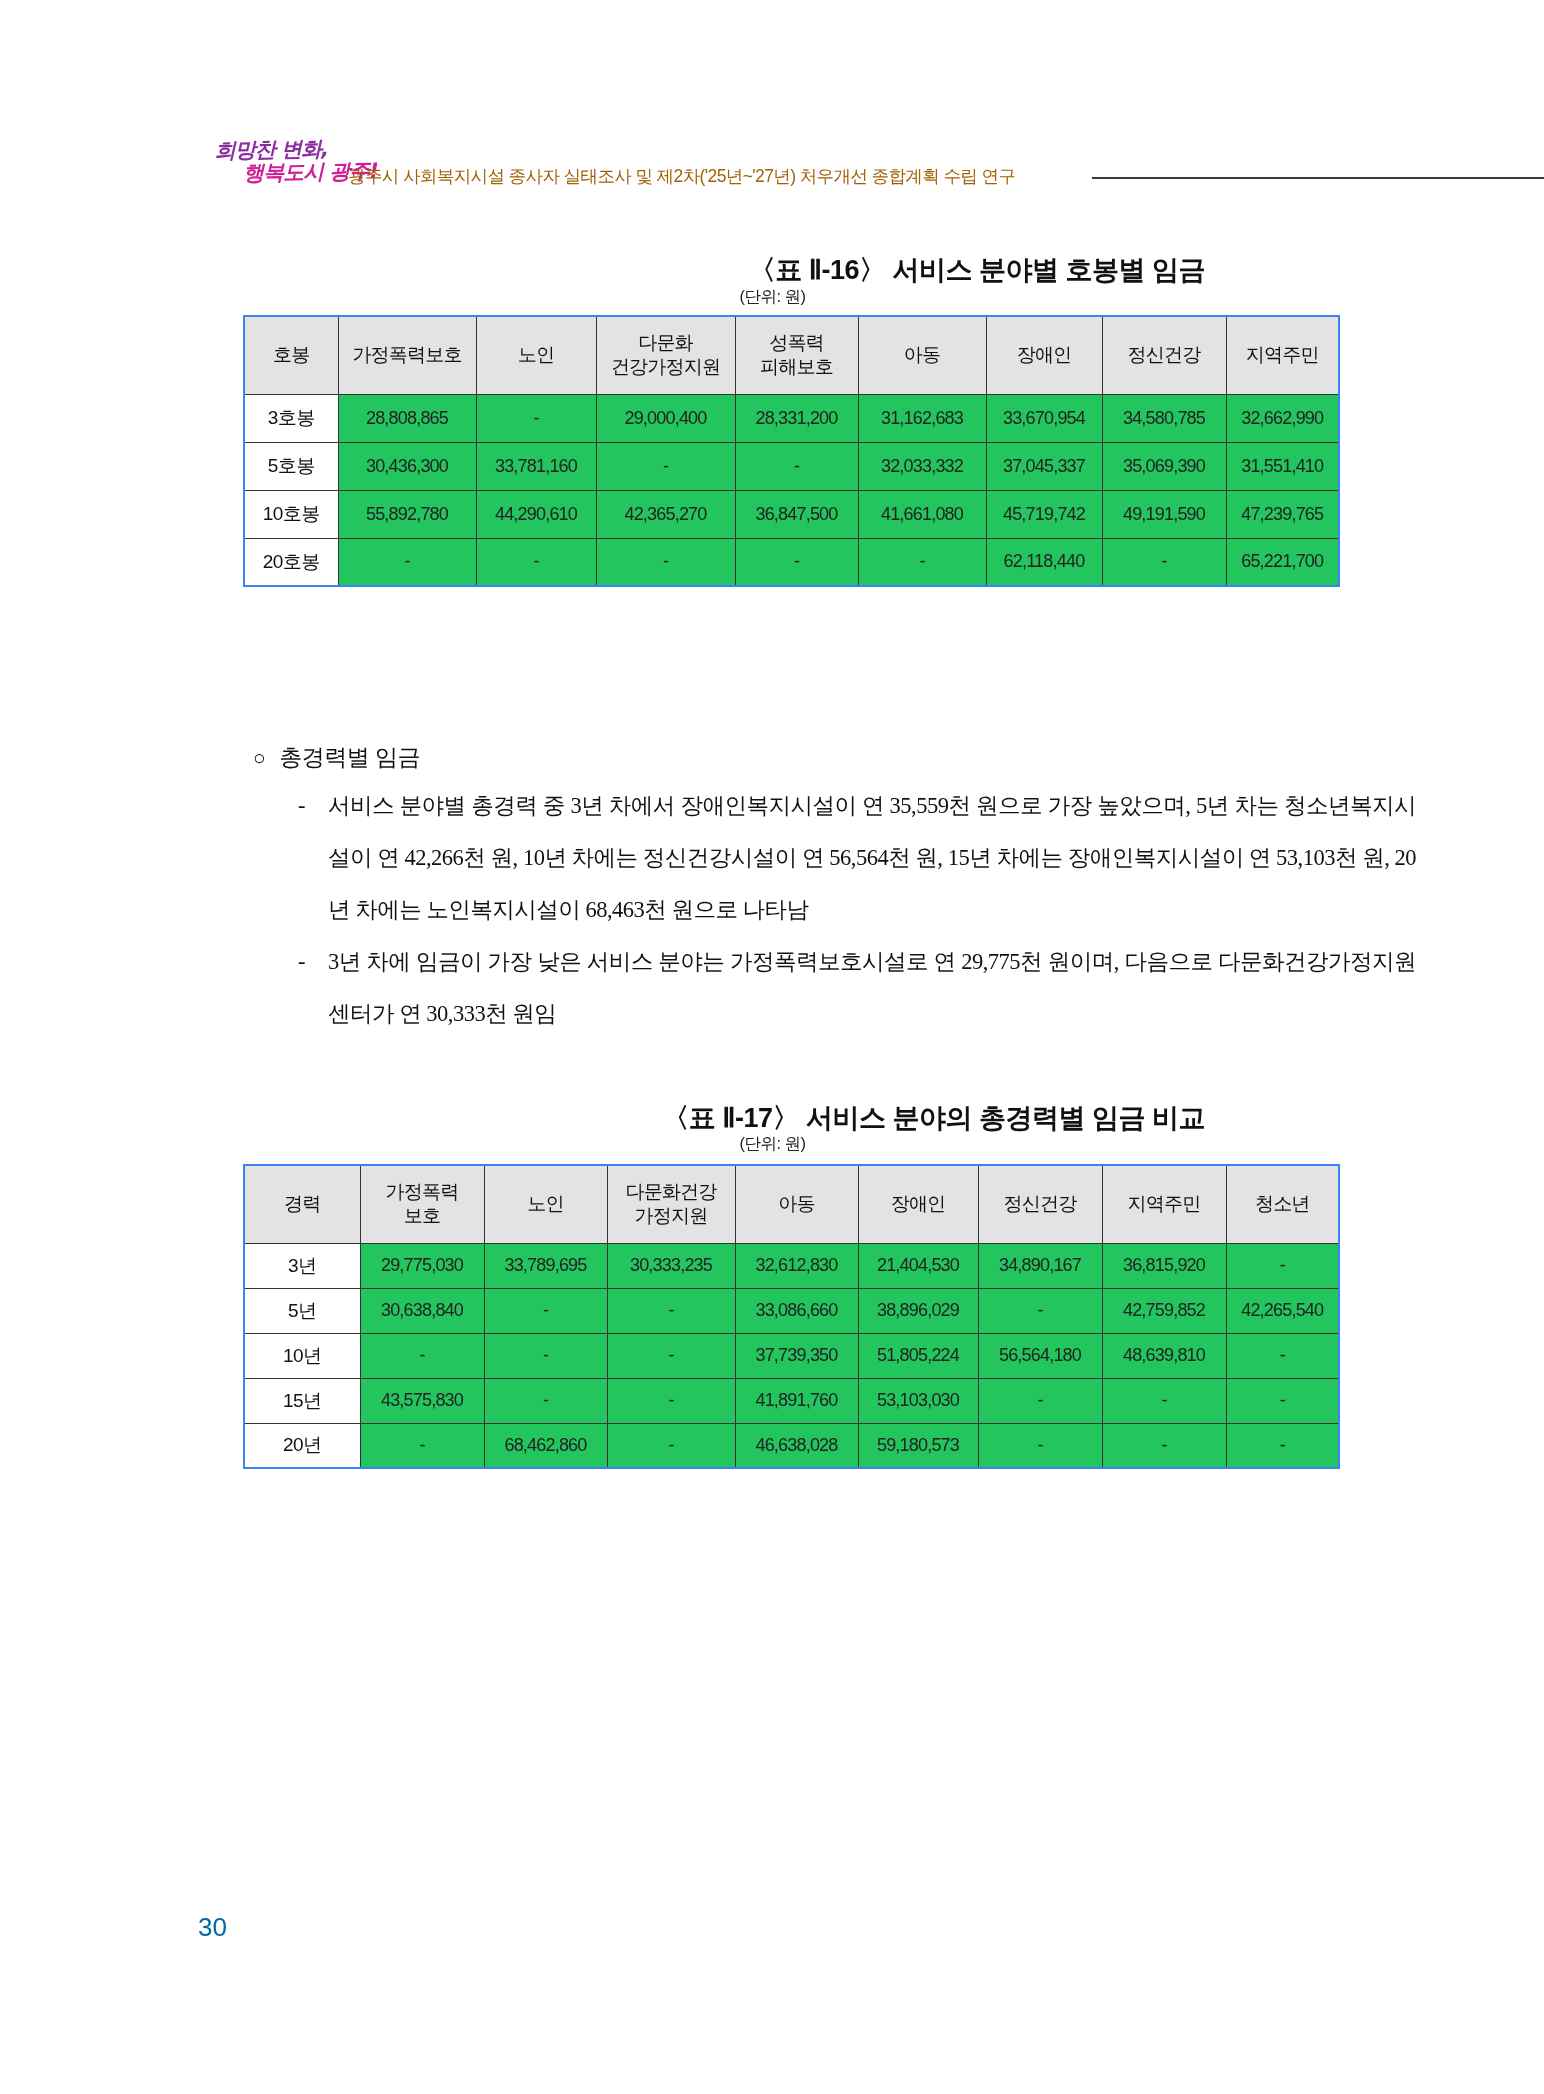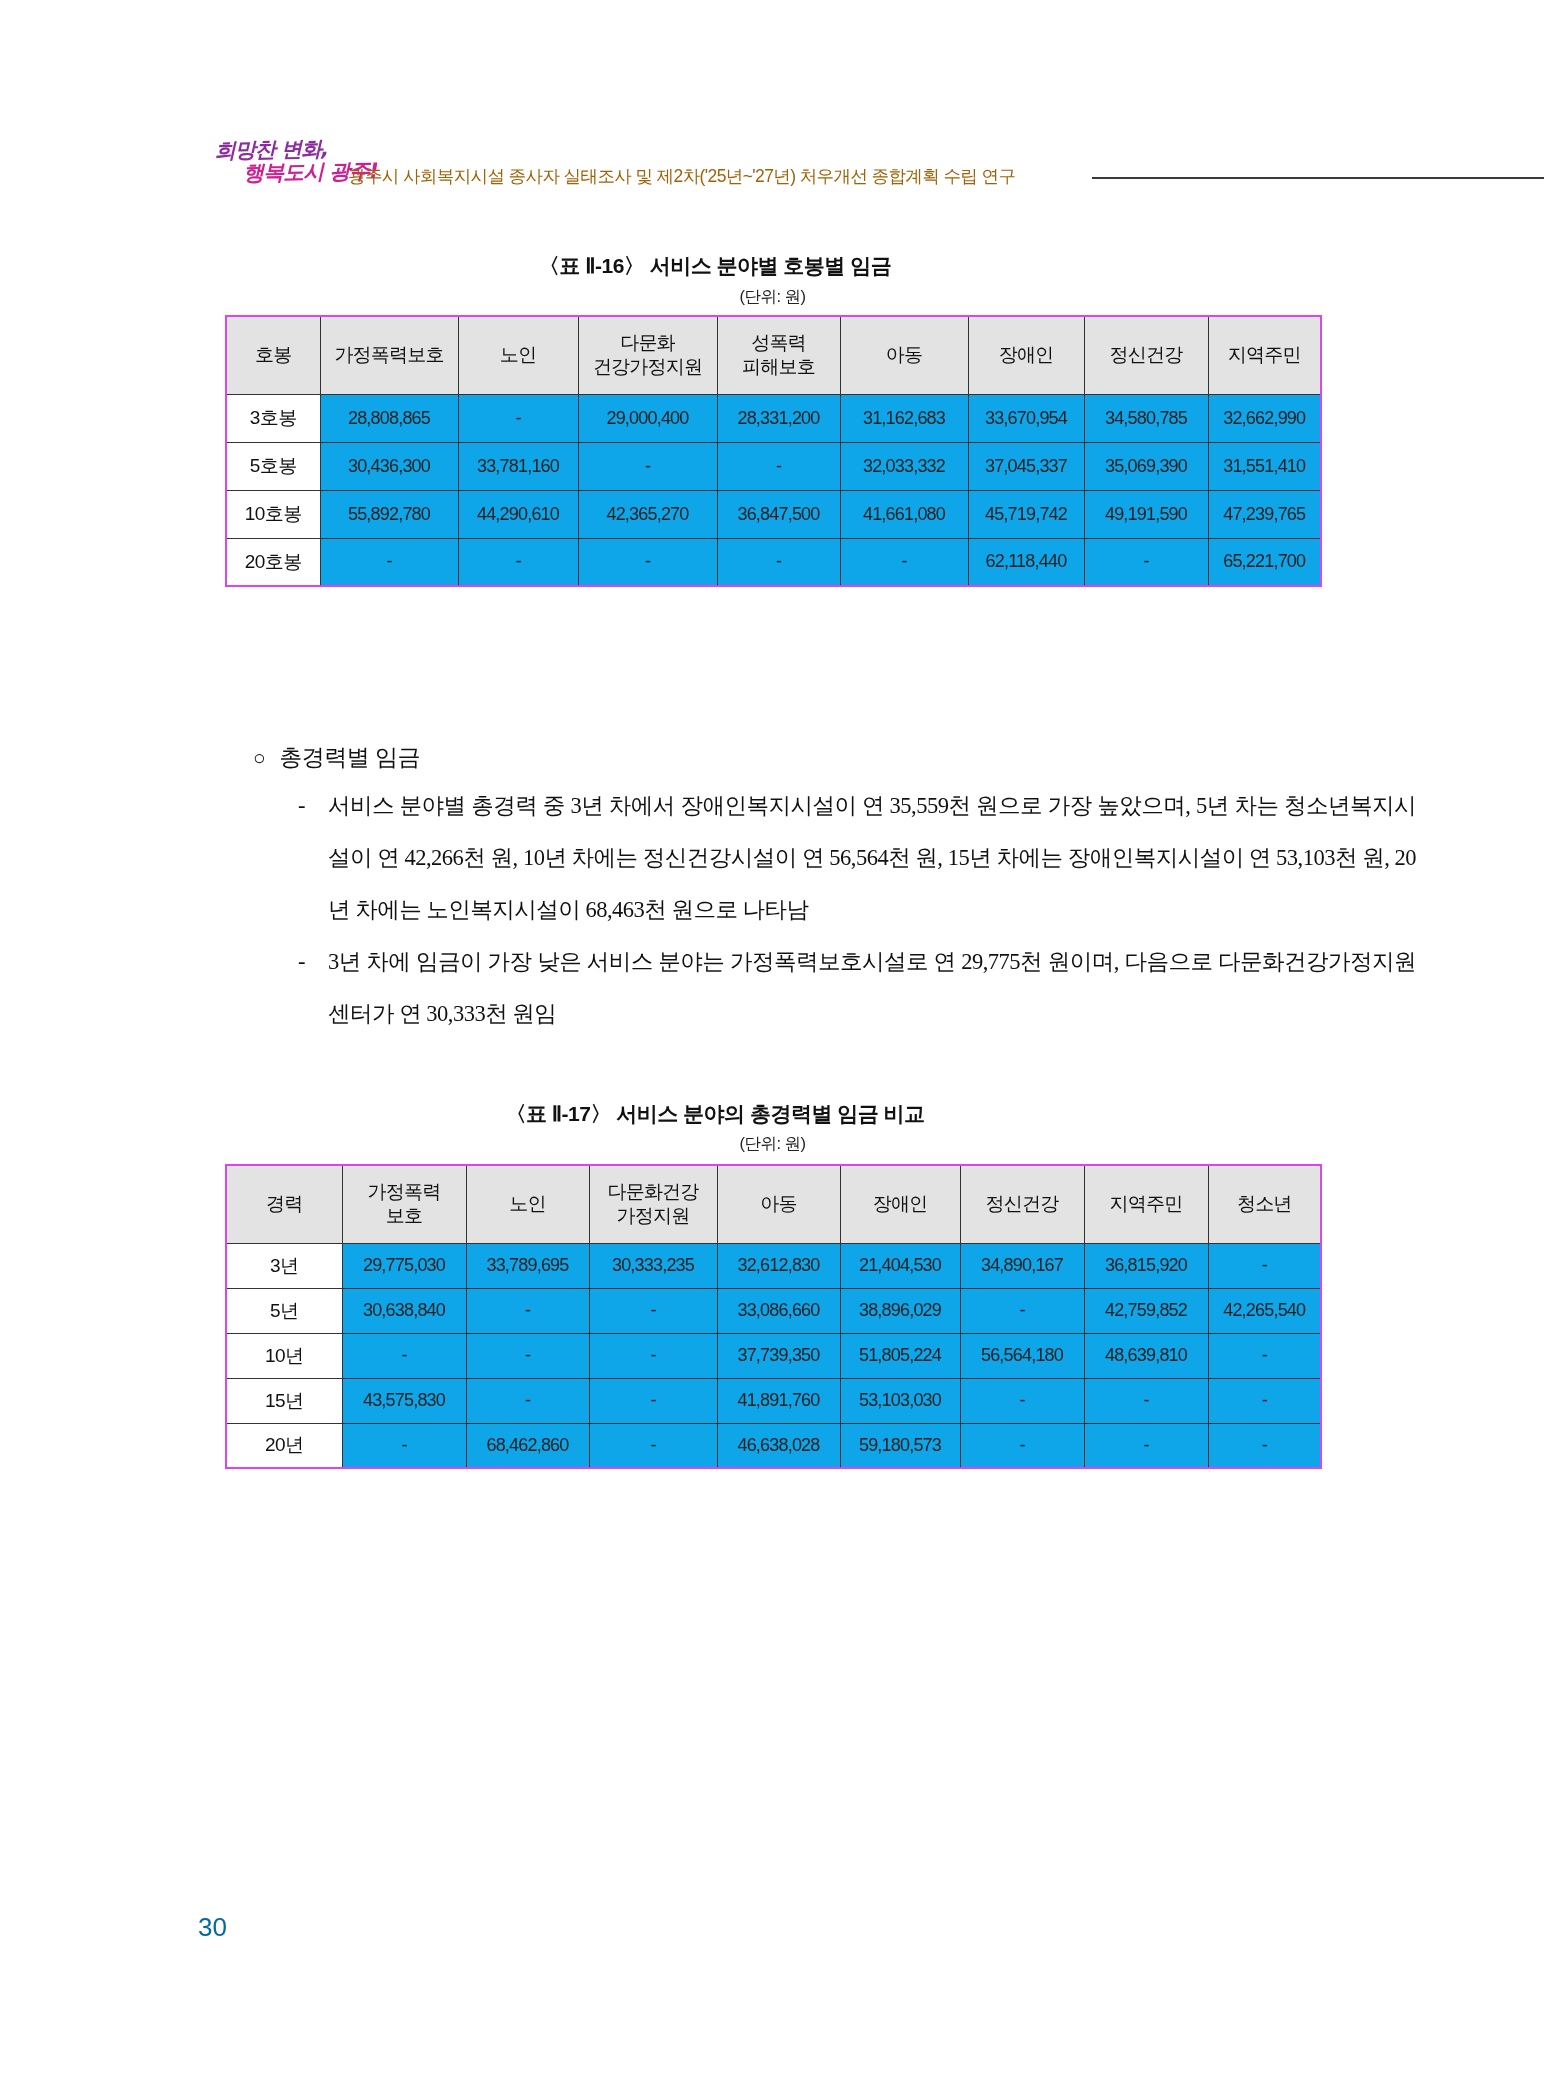--- a/index.html
+++ b/index.html
@@ -26,37 +26,37 @@
   .hdr-title{
     position:absolute;left:348px;top:164px;width:760px;
     font-size:17.5px;color:#a16207;letter-spacing:-0.6px;
   }
   .hdr-rule{
     position:absolute;left:1092px;right:0;top:177px;height:2px;background:#3a3a3a;
   }
   
   .tbl-caption{
     position:absolute;left:225px;width:1095px;
-    text-align:center;padding-right:115px;box-sizing:border-box;
-    font-size:21px;font-weight:600;color:#111;letter-spacing:-0.5px;
+    text-align:right;padding-right:115px;box-sizing:border-box;
+    font-size:27px;font-weight:600;color:#111;letter-spacing:-0.5px;
   }
   .cap1{top:252px;}
   .cap2{top:1100px;}
   .unit-label{
     position:absolute;left:225px;width:1095px;text-align:center;
     font-size:16.5px;color:#222;letter-spacing:-0.5px;
   }
   .unit1{top:286px;}
   .unit2{top:1133px;}
   
   table.datatable{
-    position:absolute;left:225px;
+    position:absolute;left:243px;
     border-collapse:collapse;table-layout:fixed;
-    border:2px solid #d946ef;
-    background:#0ea5e9;
+    border:2px solid #3b82f6;
+    background:#22c55e;
   }
   .tbl1{top:315px;width:1095px;}
   .tbl2{top:1164px;width:1095px;}
   table.datatable th, table.datatable td{
     border:1px solid #333;
     text-align:center;vertical-align:middle;
     padding:0 2px;overflow:hidden;
   }
   table.datatable thead th{
     background:#e3e3e3;

